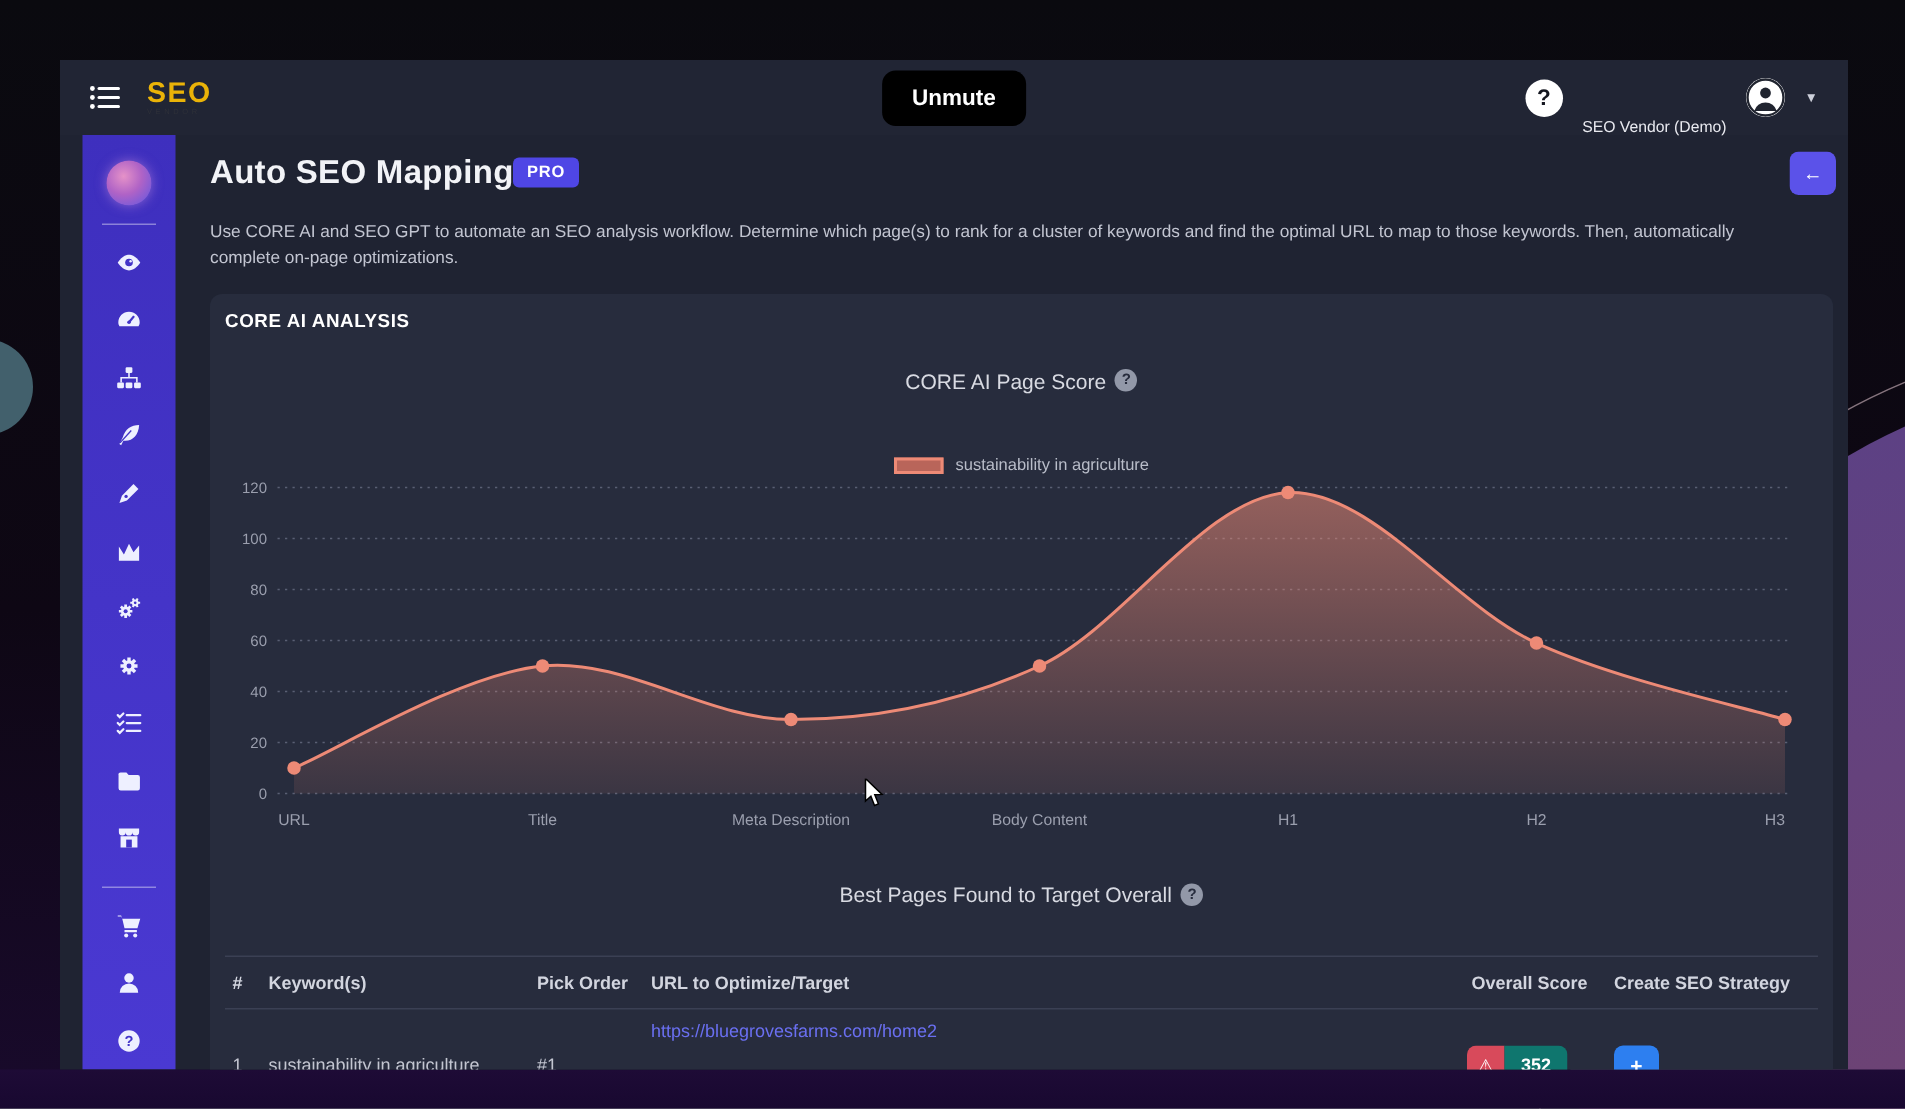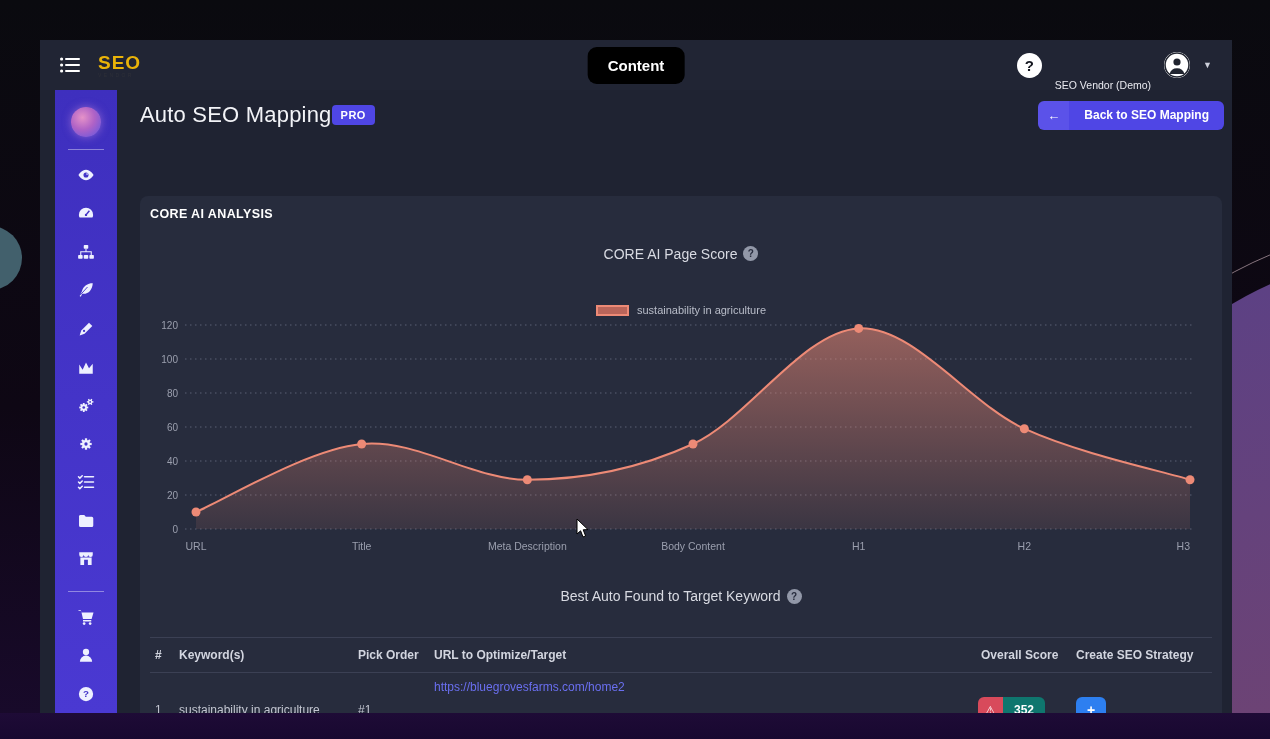--- a/index.html
+++ b/index.html
@@ -45,21 +45,21 @@
   .sb-logo { width:30px; height:30px; border-radius:50%; margin-top:17px;
     background:radial-gradient(circle at 38% 35%,#e592c8 0%,#b063c6 45%,#7a5ad8 80%,#6a54d0 100%);
     box-shadow:0 0 8px rgba(200,140,220,.55); cursor:pointer; }
   .sb-divider { width:36px; height:1px; background:rgba(255,255,255,.4); margin:12px 0 6px; }
   .sb-item { width:62px; height:39px; display:flex; align-items:center; justify-content:center;
     color:#eef0ff; cursor:pointer; }
   .sb-item svg { width:18px; height:18px; }
   
   .page-header { position:absolute; left:100px; top:58px; right:8px; height:34px;
     display:flex; align-items:center; }
-  .page-title { font-size:22px; font-weight:400; color:#f2f3f7; letter-spacing:.2px; }
+  .page-title { font-size:22px; font-weight:700; color:#f2f3f7; letter-spacing:.2px; }
   .pro-badge { background:#4f46e5; color:#fff; font-size:11px; font-weight:700;
     padding:4px 9px; border-radius:4px; letter-spacing:.5px; }
   .back-btn { margin-left:auto; display:flex; align-items:stretch; height:29px; border-radius:6px;
     overflow:hidden; cursor:pointer; border:none; padding:0; background:none; }
   .back-btn .arrow-part { width:31px; background:#5b52e9; color:#fff; display:flex;
     align-items:center; justify-content:center; font-size:13px; }
   .back-btn .label-part { background:#4f46e5; color:#fff; font-size:12px; font-weight:700;
     display:flex; align-items:center; padding:0 15px; }
   .description { position:absolute; left:100px; top:107px; width:1057px; font-size:11.5px;
     color:#c2c5d1; line-height:1.45; }
@@ -119,21 +119,21 @@
       <g fill="#fff">
           <circle cx="1.6" cy="2" r="1.6"></circle>
           <circle cx="1.6" cy="8" r="1.6"></circle>
           <circle cx="1.6" cy="14" r="1.6"></circle>
         </g>
     </svg>
     <div class="logo">
       <span class="logo-main">SEO</span>
       <span class="logo-sub">VENDOR</span>
     </div>
-    <button class="unmute-btn">Content</button>
+    <button class="unmute-btn">Unmute</button>
     <div class="topbar-right">
       <div class="help-circle">?</div>
       <span class="user-label">SEO Vendor (Demo)</span>
       <div class="avatar">
         <svg viewBox="0 0 26 26" width="26" height="26">
           <circle cx="13" cy="13" r="12" fill="none" stroke="#20242f" stroke-width="1.6"></circle>
           <circle cx="13" cy="10" r="3.6" fill="#20242f"></circle>
           <path d="M5.5 22a7.8 7.8 0 0115 0z" fill="#20242f"></path>
         </svg>
       </div>
@@ -262,23 +262,23 @@
           <text x="12" y="16.5" text-anchor="middle" font-size="13" font-weight="bold" fill="#4334c8">?</text>
         </svg>
       </div>
     </nav>
 
   <div class="page-header">
     <span class="page-title">Auto SEO Mapping</span>
     <span class="pro-badge">PRO</span>
     <button class="back-btn">
       <span class="arrow-part">←</span>
-      <span class="label-part">Back to SEO Mapping</span>
     </button>
   </div>
+  <p class="description">Use CORE AI and SEO GPT to automate an SEO analysis workflow. Determine which page(s) to rank for a cluster of keywords and find the optimal URL to map to those keywords. Then, automatically complete on-page optimizations.</p>
 
   <section class="card">
     <div class="card-title">CORE AI ANALYSIS</div>
 
     <div class="chart-title-row">
       <span>CORE AI Page Score</span>
       <span class="q-icon">?</span>
     </div>
 
     <div class="legend-row">
@@ -319,21 +319,21 @@
         <text x="56" y="250" text-anchor="middle" font-size="10.5" fill="#9b9fae">URL</text>
         <text x="221.66666666666666" y="250" text-anchor="middle" font-size="10.5" fill="#9b9fae">Title</text>
         <text x="387.3333333333333" y="250" text-anchor="middle" font-size="10.5" fill="#9b9fae">Meta Description</text>
         <text x="553" y="250" text-anchor="middle" font-size="10.5" fill="#9b9fae">Body Content</text>
         <text x="718.6666666666666" y="250" text-anchor="middle" font-size="10.5" fill="#9b9fae">H1</text>
         <text x="884.3333333333334" y="250" text-anchor="middle" font-size="10.5" fill="#9b9fae">H2</text>
         <text x="1050" y="250" text-anchor="end" font-size="10.5" fill="#9b9fae">H3</text>
       </svg>
 
     <div class="section-title-row">
-      <span>Best Auto Found to Target Keyword</span>
+      <span>Best Pages Found to Target Overall</span>
       <span class="q-icon">?</span>
     </div>
 
     <div class="thead">
       <span class="th" style="left:5px">#</span>
       <span class="th" style="left:29px">Keyword(s)</span>
       <span class="th" style="left:208px">Pick Order</span>
       <span class="th" style="left:284px">URL to Optimize/Target</span>
       <span class="th" style="left:831px">Overall Score</span>
       <span class="th" style="left:926px">Create SEO Strategy</span>

